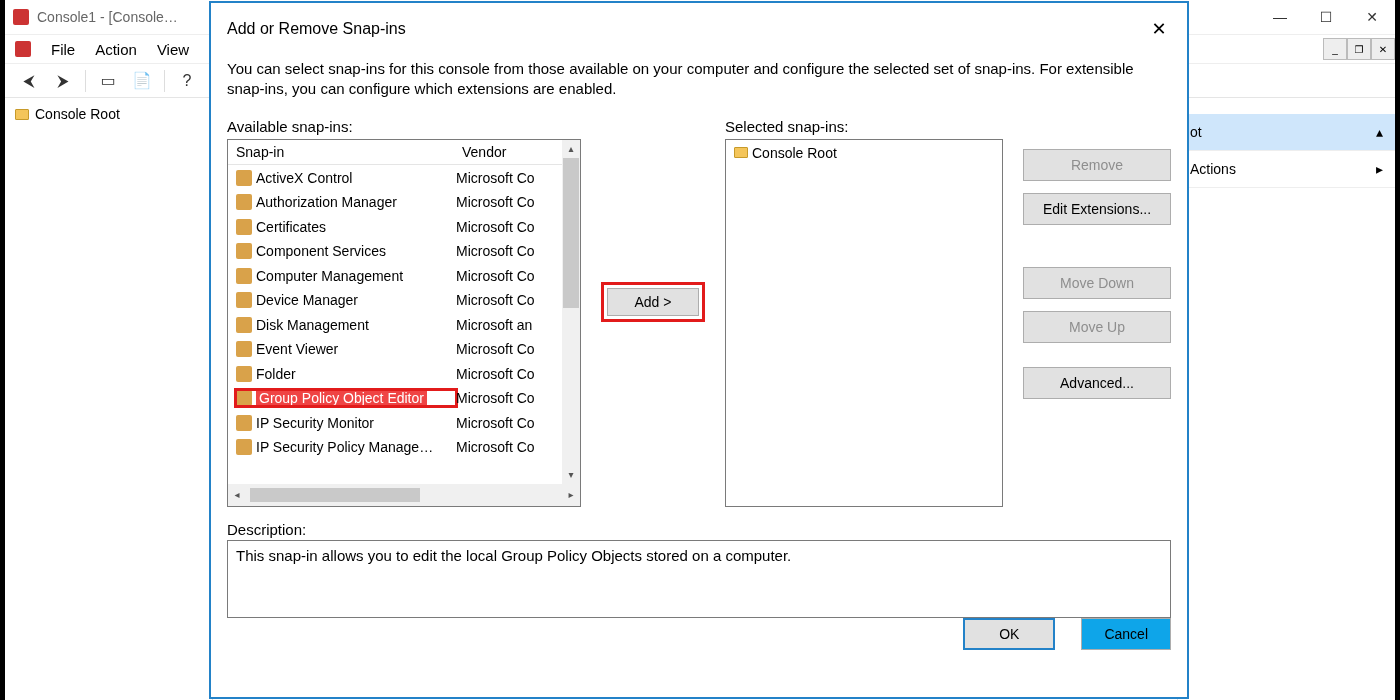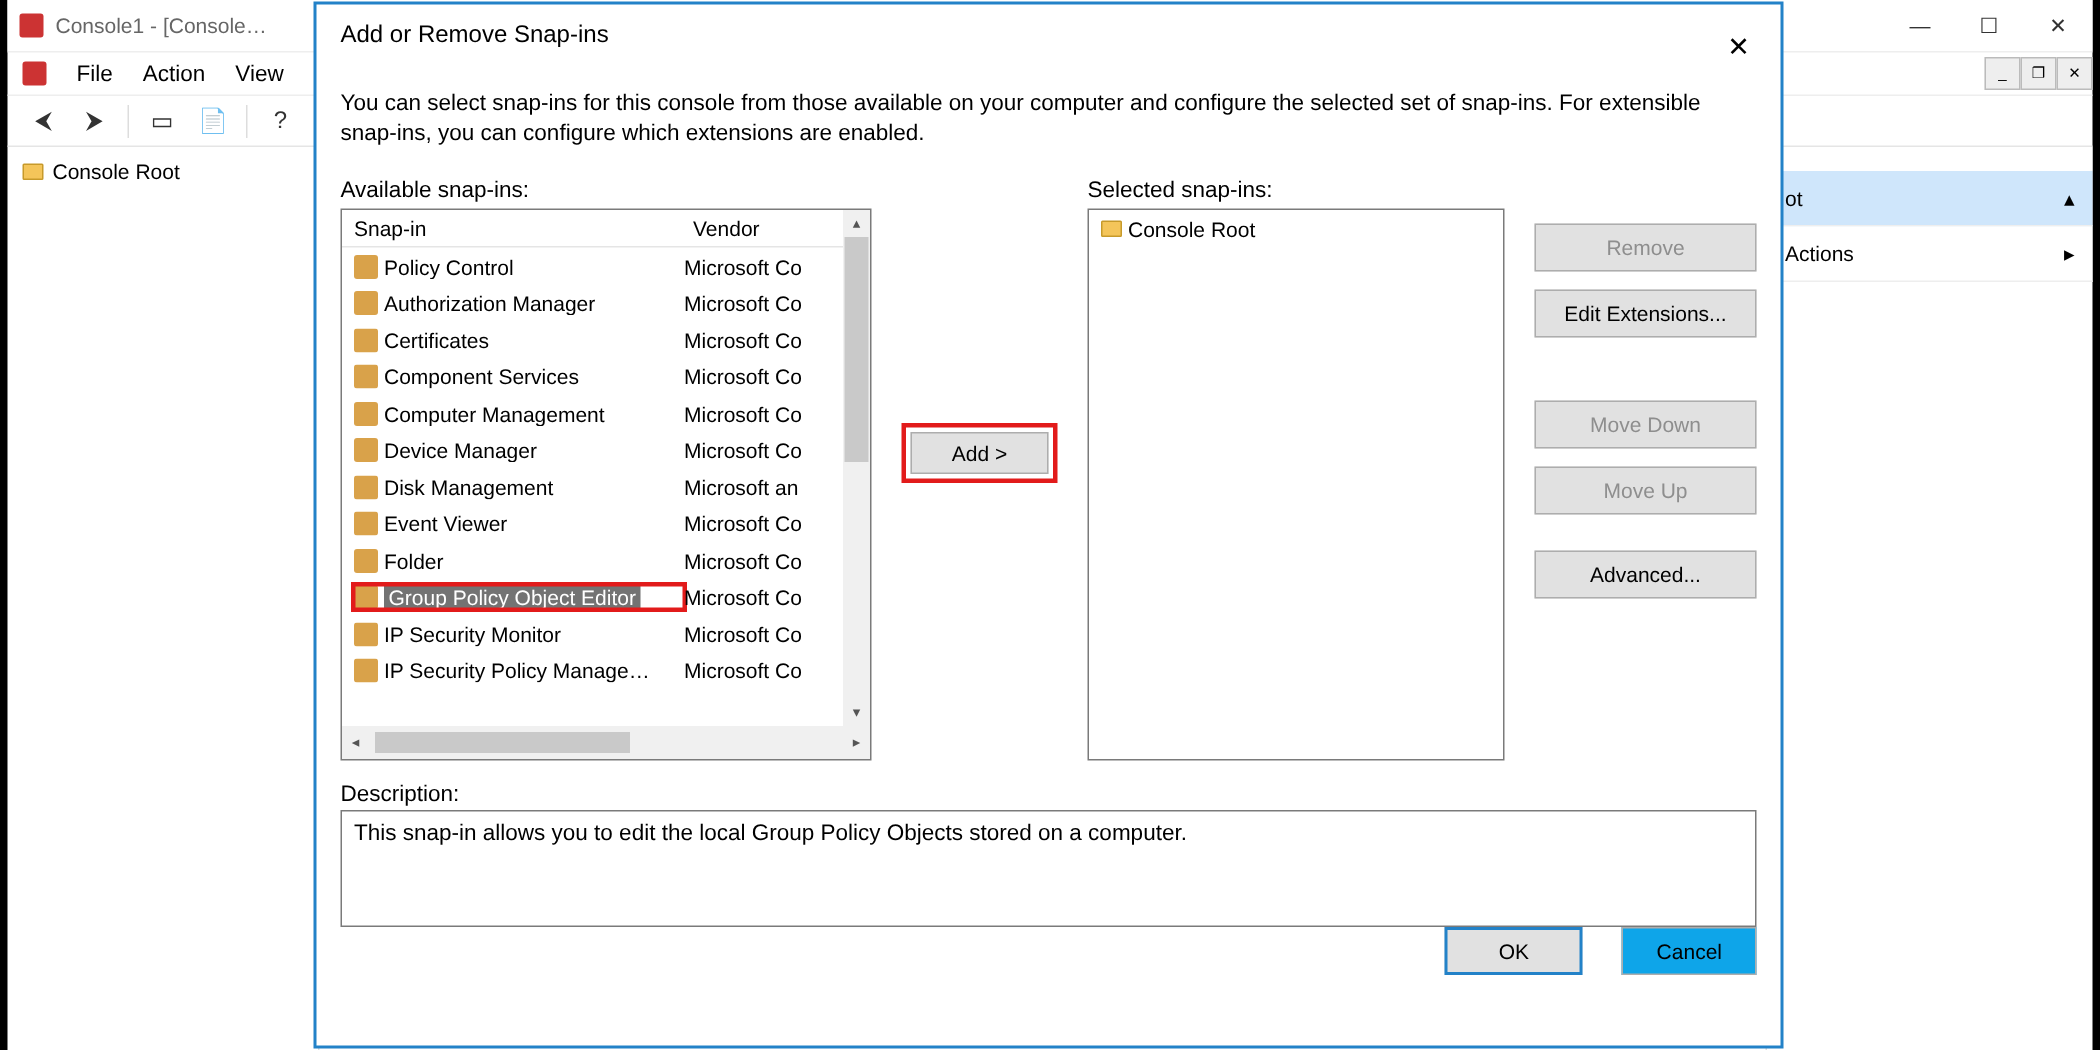--- a/index.html
+++ b/index.html
@@ -21,21 +21,21 @@
 .mmc-body{position:absolute;left:0;right:0;top:98px;bottom:0;display:flex;}
 .tree-pane{width:208px;border-right:1px solid #ddd;padding:6px;}
 .tree-item{display:flex;align-items:center;gap:6px;font-size:14px;padding:2px 4px;}
 .actions-pane{width:218px;border-left:1px solid #ddd;}
 .actions-header{padding:8px 10px;font-size:14px;background:#fff;}
 .actions-row{display:flex;align-items:center;justify-content:space-between;padding:10px 12px;border-bottom:1px solid #eee;font-size:14px;background:#f2f2f2;}
 .actions-row.sel{background:#cfe6fb;}
 
 
 .dialog{position:absolute;left:210px;top:2px;width:978px;height:696px;background:#fff;border:1px solid #2382c8;box-shadow:0 0 0 1px #2382c8;}
-.dlg-titlebar{height:40px;display:flex;padding:12px 8px 0 16px;}
+.dlg-titlebar{height:40px;display:flex;align-items:center;padding:12px 8px 0 16px;}
 .dlg-title{font-size:16px;color:#000;}
 .dlg-close{margin-left:auto;width:40px;height:32px;display:flex;align-items:center;justify-content:center;font-size:18px;}
 .dlg-body{padding:0 16px;}
 .dlg-desc{font-size:15px;color:#000;line-height:1.35;margin:16px 0 18px 0;}
 .cols{display:flex;gap:20px;align-items:flex-start;}
 .label{font-size:15px;color:#000;margin-bottom:4px;}
 .listbox{border:1px solid #7a7a7a;background:#fff;position:relative;}
 .avail{width:354px;height:368px;}
 .avail-scroll{position:absolute;right:0;top:0;bottom:22px;width:18px;background:#f0f0f0;}
 .avail-scroll .thumb{position:absolute;top:18px;left:1px;right:1px;height:150px;background:#c9c9c9;}
@@ -44,21 +44,21 @@
 .avail-hscroll .harrow{width:18px;height:18px;display:flex;align-items:center;justify-content:center;font-size:10px;color:#555;}
 .avail-hscroll .htrack{flex:1;height:12px;}
 .avail-hscroll .hthumb{width:170px;height:14px;background:#c9c9c9;margin-left:4px;}
 .sel-box{width:278px;height:368px;}
 .head-row{display:flex;padding:4px 8px;border-bottom:1px solid #e5e5e5;font-size:14px;color:#000;}
 .head-row .c1{width:226px;}
 .row{display:flex;align-items:center;height:24.5px;padding:0 8px;font-size:14px;white-space:nowrap;overflow:hidden;}
 .row .c1{width:220px;display:flex;align-items:center;gap:4px;overflow:hidden;}
 .row .c2{flex:1;overflow:hidden;}
 .icon{width:16px;height:16px;display:inline-flex;flex:0 0 16px;}
-.row.selected .c1 span.txt{background:#737373;color:#fff;padding:0 3px;}
+.row.selected .c1 span.txt{background:#ef4444;color:#fff;padding:0 3px;}
 .hl-red{outline:3px solid #e21b1b;outline-offset:-1px;}
 .middle-col{width:110px;display:flex;align-items:center;justify-content:center;height:368px;}
 .add-wrap{border:3px solid #e21b1b;padding:3px;}
 .win-btn{background:#e1e1e1;border:1px solid #adadad;font-size:14px;padding:5px 0;text-align:center;color:#000;min-width:92px;}
 .win-btn.disabled{color:#8e8e8e;}
 .right-col{width:192px;display:flex;flex-direction:column;gap:12px;}
 .right-col .win-btn{width:100%;min-width:0;padding:7px 0;}
 .desc-label{font-size:15px;margin-top:14px;}
 .desc-box{border:1px solid #7a7a7a;height:78px;padding:6px 8px;font-size:15px;margin-top:2px;}
 .dlg-footer{display:flex;justify-content:flex-end;gap:26px;}
@@ -138,21 +138,21 @@
           <div class="head-row">
             <div class="c1">Snap-in</div>
             <div>Vendor</div>
           </div>
           <div id="avail-rows" style="position:absolute;top:26px;left:0;right:18px;bottom:22px;overflow:hidden;">
               <div class="row">
                 <div class="c1">
                   <span class="icon">
                     <span class="generic-icon"></span>
                   </span>
-                  <span class="txt">Policy Control</span>
+                  <span class="txt">ActiveX Control</span>
                 </div>
                 <div class="c2">Microsoft Co</div>
               </div>
               <div class="row">
                 <div class="c1">
                   <span class="icon">
                     <span class="generic-icon"></span>
                   </span>
                   <span class="txt">Authorization Manager</span>
                 </div>

